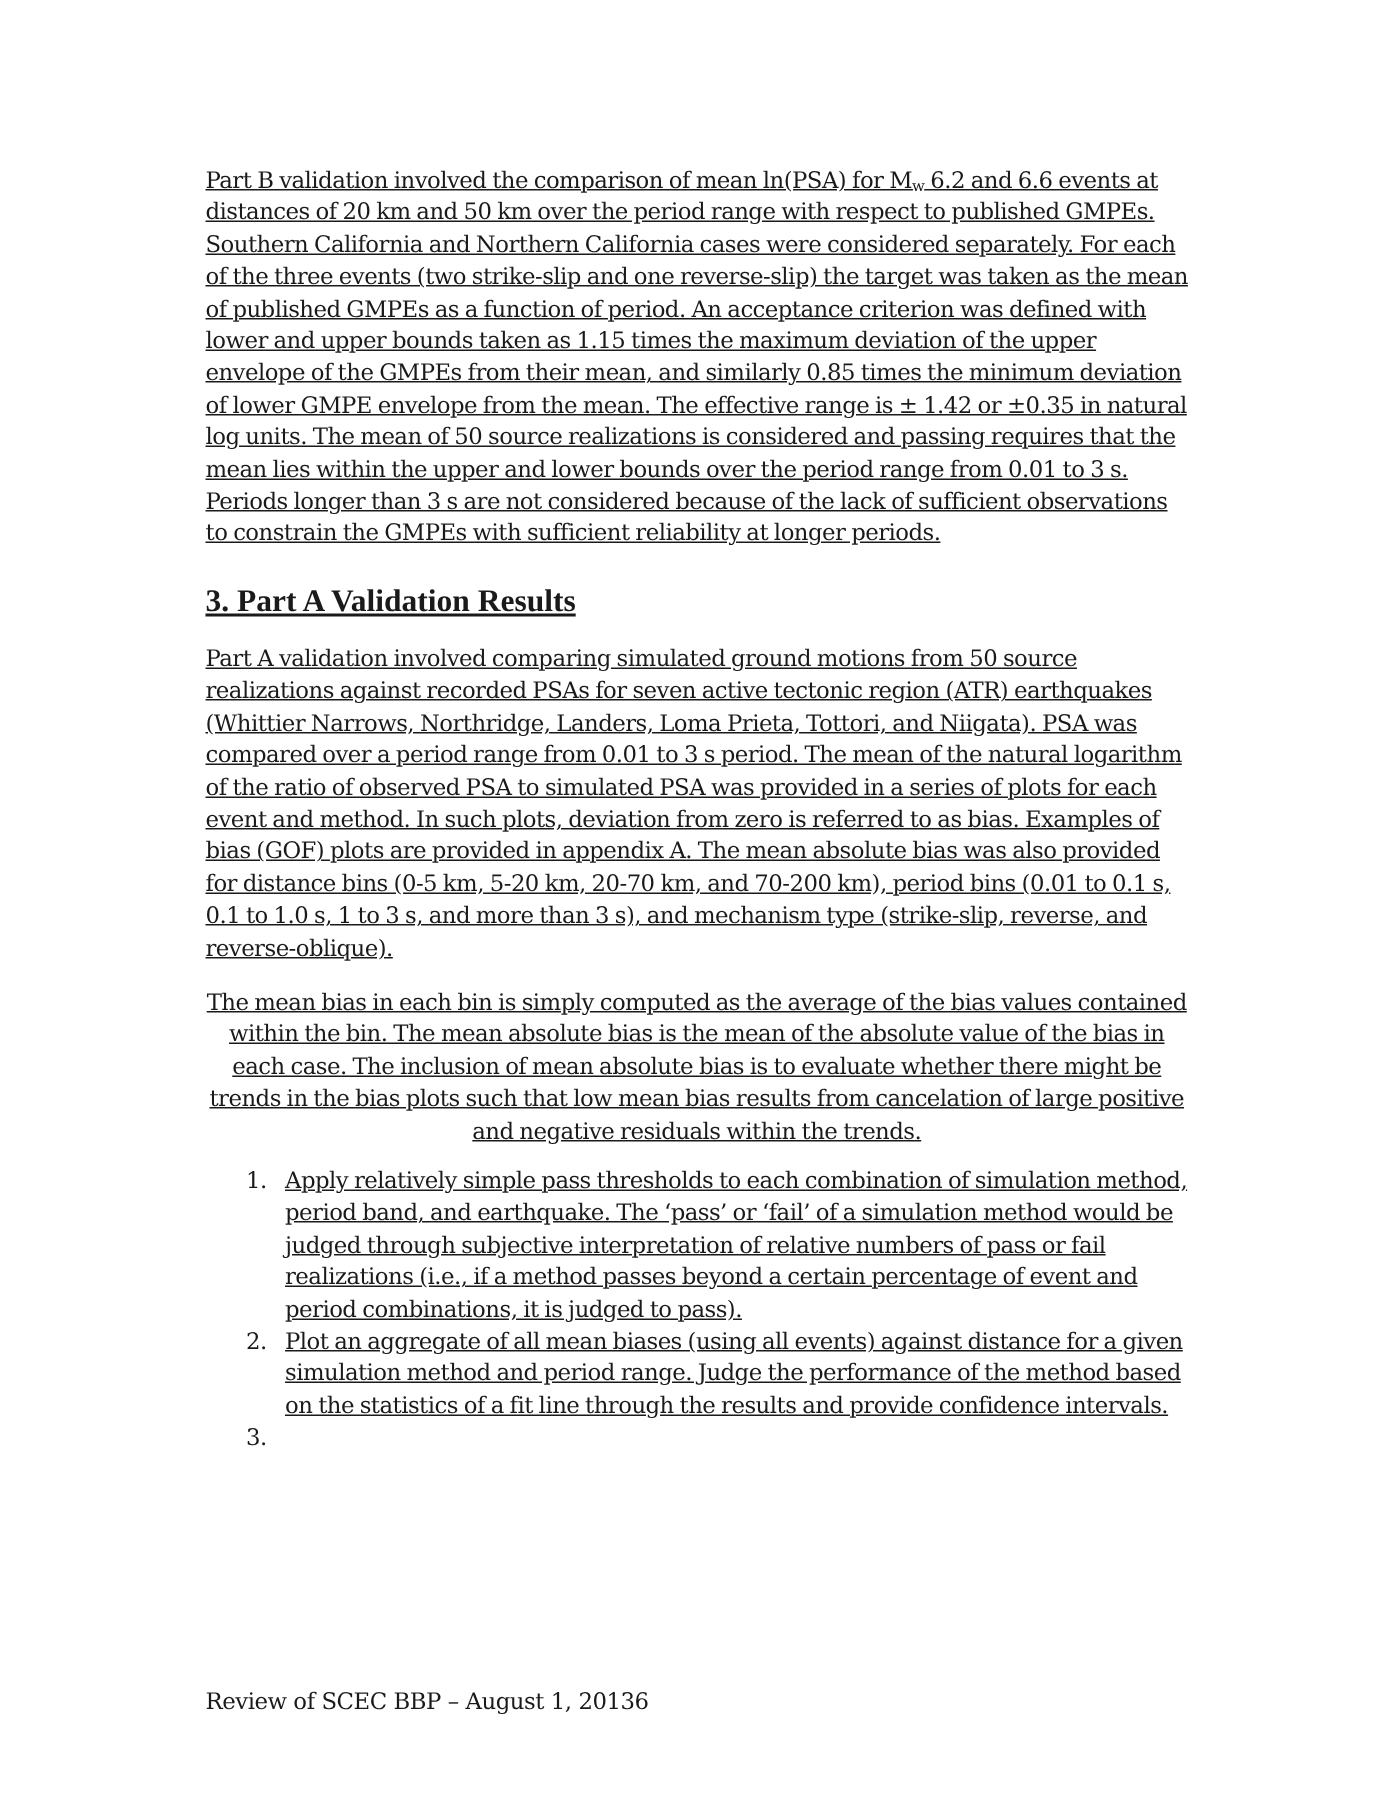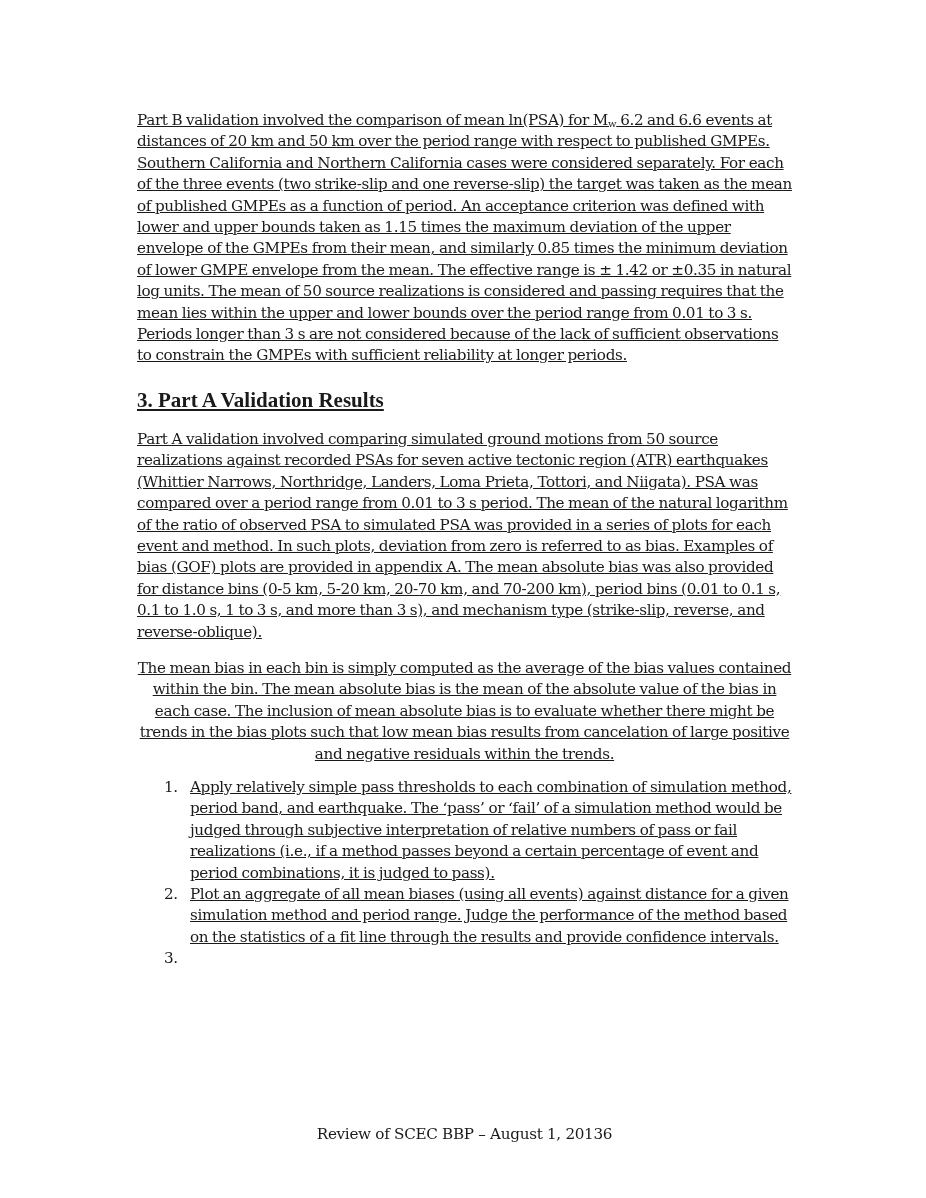--- a/index.html
+++ b/index.html
@@ -63,21 +63,21 @@
       font-size: 10px;
       vertical-align: -2px;
       line-height: 0;
     }
     .footer {
       position: absolute;
       left: 137px;
       top: 1124px;
       width: 655px;
       display: flex;
-      justify-content: center;
+      justify-content: flex-start;
       font-size: 15.2px;
       line-height: 20px;
       letter-spacing: -0.3px;
     }
   </style>
 </head>
 <body>
 
 <div class="page">
 

